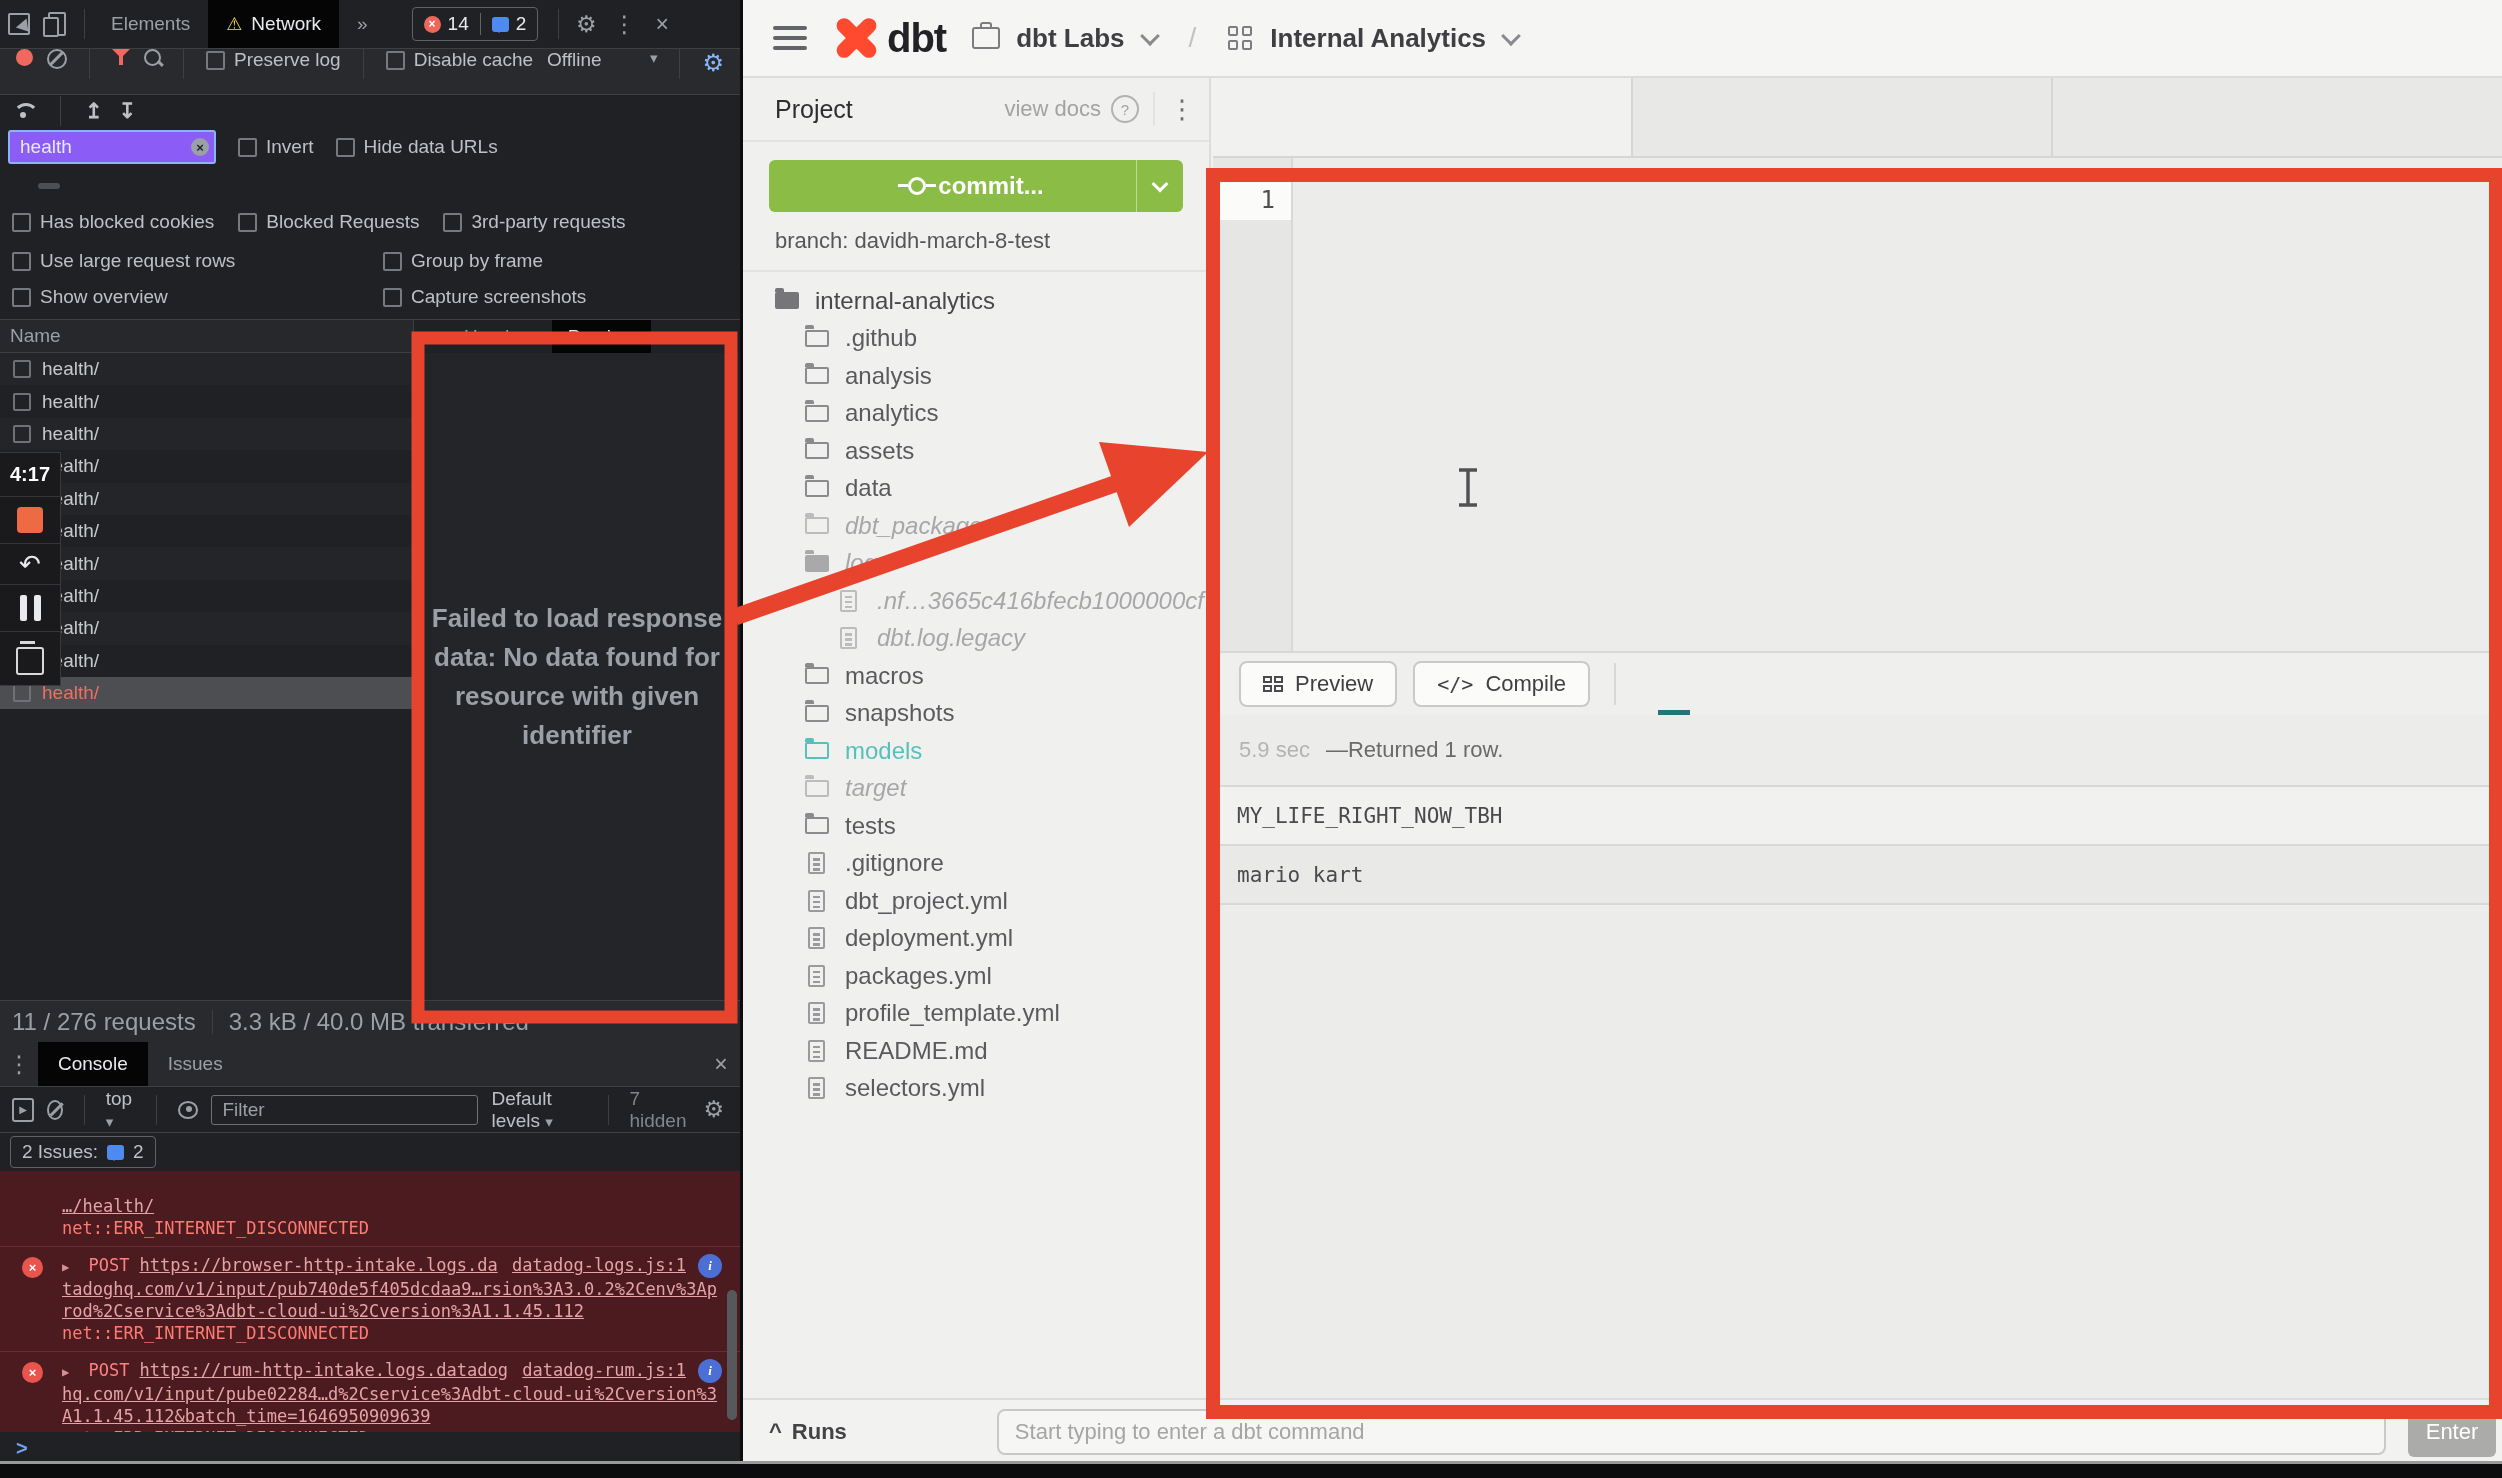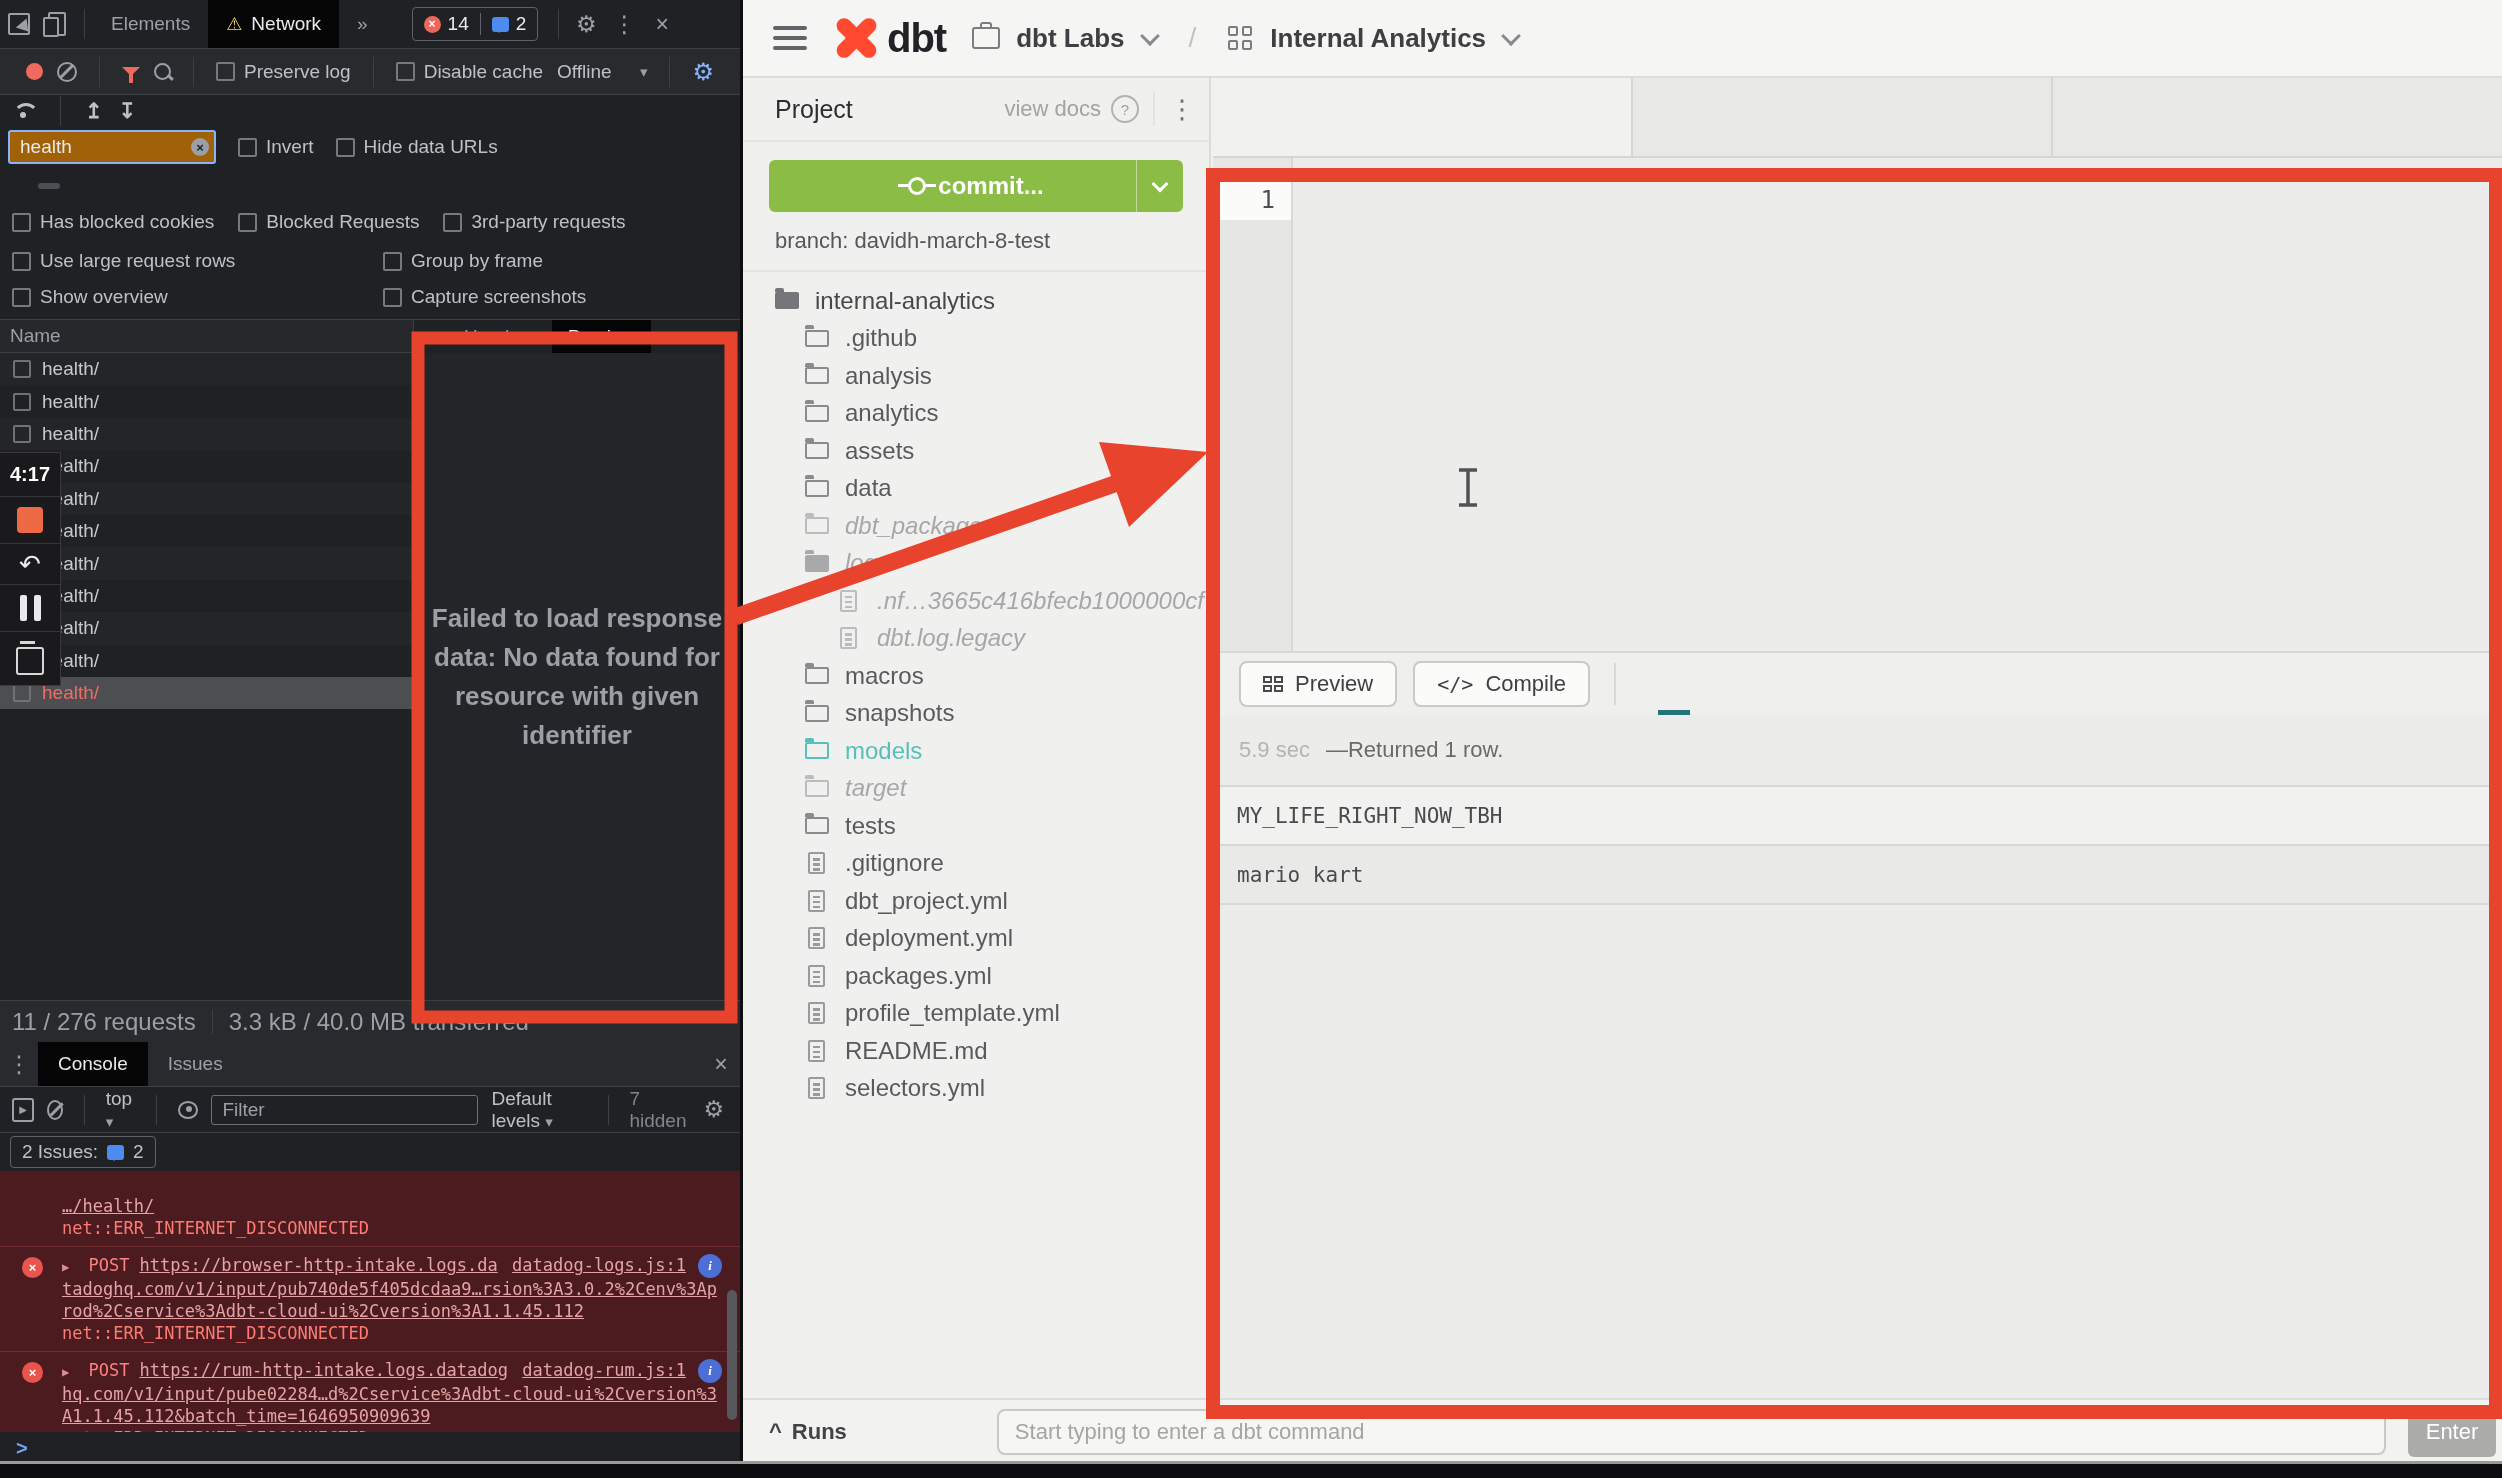--- a/index.html
+++ b/index.html
@@ -18,40 +18,40 @@
   .dt-tab{height:100%;display:flex;align-items:center;padding:0 18px;color:#9aa0a6;}
   .dt-tab.active{background:#050505;color:#e8eaed;}
   .warn-tri{color:#fdd663;margin-right:9px;font-size:18px;}
   .badge-box{display:flex;align-items:center;border:1px solid #5f6368;border-radius:4px;margin-left:26px;height:32px;}
   .badge-half{display:flex;align-items:center;gap:7px;padding:0 11px;color:#e8eaed;}
   .badge-half + .badge-half{border-left:1px solid #5f6368;}
   .err-dot{width:17px;height:17px;border-radius:50%;background:#ee675c;color:#fff;font-size:12px;display:flex;align-items:center;justify-content:center;font-weight:bold;}
   .chat-sq{width:17px;height:15px;border-radius:3px;background:#4d8bf0;position:relative;}
   .chat-sq::after{content:'';position:absolute;left:3px;bottom:-5px;border:4px solid transparent;border-top-color:#4d8bf0;}
   .glyph{font-size:23px;color:#9aa0a6;}
-  .dt-toolbar{position:absolute;left:0;top:49px;right:0;height:45px;background:#292a2d;border-bottom:1px solid #3c4043;display:flex;align-items:center;padding:0 26px;gap:14px;}
+  .dt-toolbar{position:absolute;left:0;top:49px;right:0;height:45px;background:#292a2d;border-bottom:1px solid #3c4043;display:flex;align-items:flex-start;padding:0 16px;gap:14px;}
   .rec-dot{width:17px;height:17px;border-radius:50%;background:#f06960;}
   .clear-ico{width:16px;height:16px;border:2.5px solid #9aa0a6;border-radius:50%;position:relative;}
   .clear-ico::after{content:'';position:absolute;left:-1px;top:6px;width:17px;height:2.5px;background:#9aa0a6;transform:rotate(-45deg);}
   .funnel{width:0;height:0;border-left:9px solid transparent;border-right:9px solid transparent;border-top:9px solid #f06960;position:relative;}
   .funnel::after{content:'';position:absolute;left:-2px;top:-2px;width:4px;height:9px;background:#f06960;}
   .search-ico{width:13px;height:13px;border:2.5px solid #9aa0a6;border-radius:50%;position:relative;}
   .search-ico::after{content:'';position:absolute;left:11px;top:11px;width:7px;height:2.5px;background:#9aa0a6;transform:rotate(45deg);}
   .cb{flex:0 0 auto;width:15px;height:15px;border:2px solid #767a7e;border-radius:2px;background:transparent;}
   .cb-lbl{display:flex;align-items:center;gap:9px;color:#bdc1c6;white-space:nowrap;}
   .caret{font-size:15px;color:#9aa0a6;}
   .gear-blue{color:#8ab4f8;font-size:24px;}
   .dt-row3{position:absolute;left:0;top:95px;right:0;height:31px;display:flex;align-items:center;padding:0 12px;gap:16px;}
   .wifi{width:24px;height:16px;position:relative;}
   .wifi::before{content:'';position:absolute;left:1px;top:0;width:20px;height:20px;border:3px solid #bdc1c6;border-color:#bdc1c6 transparent transparent transparent;border-radius:50%;}
   .wifi::after{content:'';position:absolute;left:8px;top:9px;width:6px;height:6px;border-radius:50%;background:#bdc1c6;}
   .arr{font-size:21px;font-weight:bold;color:#bdc1c6;}
   .dt-filterrow{position:absolute;left:0;top:126px;right:0;height:42px;display:flex;align-items:center;padding:0 8px;gap:22px;}
   .health-wrap{position:relative;width:208px;height:34px;}
-  .health-input{width:100%;height:100%;box-sizing:border-box;background:#a16207;border:2px solid #8ab4f8;border-radius:3px;color:#e8eaed;font-size:19px;padding:0 30px 0 10px;font-family:"Liberation Sans",sans-serif;outline:none;}
+  .health-input{width:100%;height:100%;box-sizing:border-box;background:#8b5cf6;border:2px solid #8ab4f8;border-radius:3px;color:#e8eaed;font-size:19px;padding:0 30px 0 10px;font-family:"Liberation Sans",sans-serif;outline:none;}
   .clear-x{position:absolute;right:7px;top:8px;width:18px;height:18px;border-radius:50%;background:#9aa0a6;color:#202124;font-size:13px;font-weight:bold;display:flex;align-items:center;justify-content:center;}
   .dt-pills{position:absolute;left:0;top:168px;right:0;height:36px;display:flex;align-items:center;padding:0 10px;gap:6px;}
   .pill{padding:3px 11px;border-radius:13px;color:#bdc1c6;white-space:nowrap;}
   .pill.sel{background:#4c5055;color:#e8eaed;}
   .dt-checkrow{position:absolute;left:0;top:204px;right:0;height:36px;display:flex;align-items:center;padding:0 12px;gap:24px;}
   .dt-options{position:absolute;left:0;top:240px;right:0;height:79px;border-bottom:1px solid #3c4043;}
   .dt-options .cb-lbl{position:absolute;}
   .dt-netsplit{position:absolute;left:0;top:320px;right:0;height:680px;display:flex;}
   .dt-names{width:413px;border-right:1px solid #3c4043;display:flex;flex-direction:column;background:#202124;}
   .names-head{height:32px;display:flex;align-items:center;padding-left:10px;color:#9aa0a6;background:#27282b;border-bottom:1px solid #3c4043;flex:0 0 auto;}

